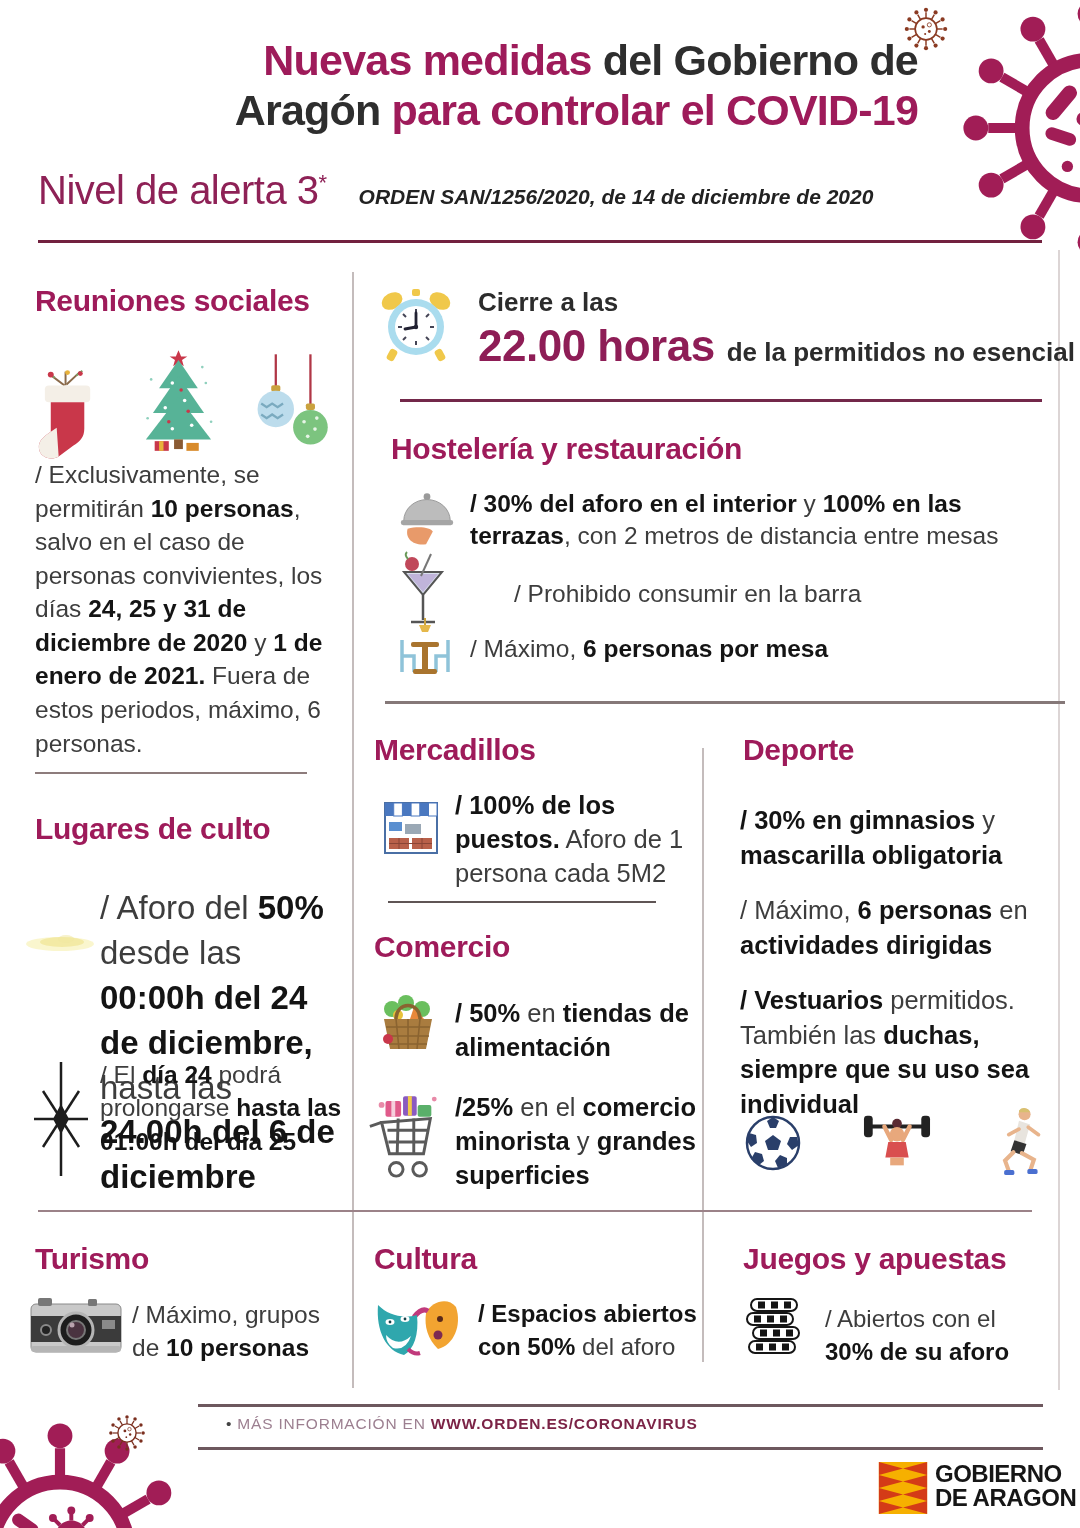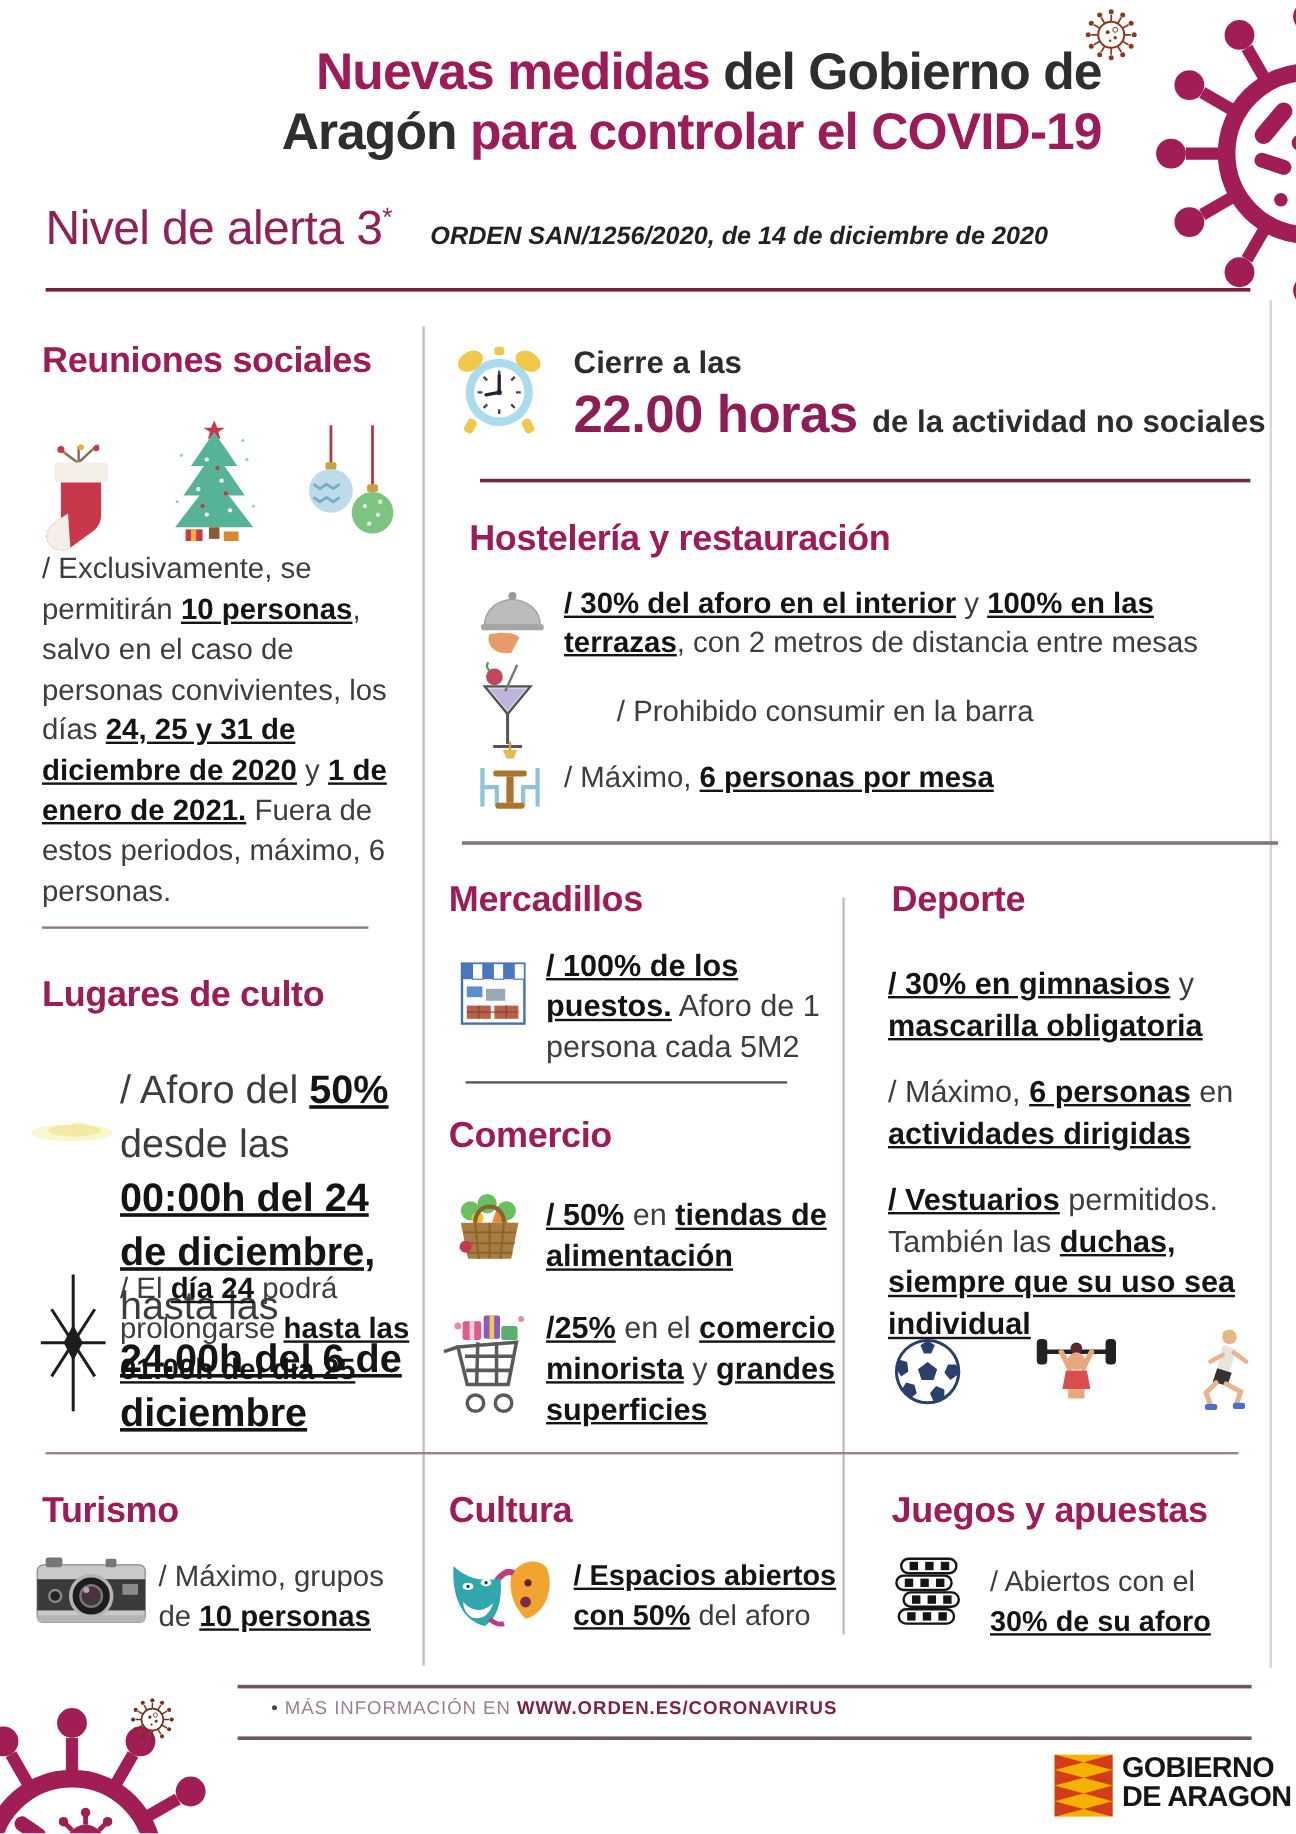--- a/index.html
+++ b/index.html
@@ -4,21 +4,21 @@
 <style>
   html,body{margin:0;padding:0;background:#fff;}
   #poster{position:relative;width:1080px;height:1528px;background:#ffffff;overflow:hidden;
           font-family:"Liberation Sans","DejaVu Sans",sans-serif;}
   .abs{position:absolute;}
   .mg{color:#9e1b5a;font-weight:bold;}
   .dk{color:#2e2e2e;}
   .h{position:absolute;color:#9e1b5a;font-weight:bold;font-size:30px;letter-spacing:-.3px;margin:0;}
   .body{position:absolute;margin:0;color:#3d3d3d;}
   .t{color:#3d3d3d;font-weight:normal;}
-  .b{color:#141414;font-weight:bold;text-decoration:underline;}
+  .b{color:#141414;font-weight:bold;}
   .hr{position:absolute;border:0;margin:0;padding:0;}
   .title{position:absolute;left:38px;top:36px;width:880px;font-size:43px;line-height:1.16;
          letter-spacing:-.8px;margin:0;text-align:right;}
   .alert-row{position:absolute;left:38px;top:168px;display:flex;align-items:baseline;gap:32px;}
   .alert{font-size:40px;color:#8e2156;font-weight:normal;letter-spacing:-.5px;}
   .alert sup{font-size:22px;vertical-align:super;}
   .orden{font-size:21px;font-style:italic;font-weight:bold;color:#222;}
   .cierre1{font-size:26px;font-weight:bold;color:#2c2c2c;line-height:1.1;}
   .cierre2{display:flex;align-items:baseline;gap:12px;margin-top:4px;}
   .cierre-time{font-size:44px;font-weight:bold;color:#8e1d56;letter-spacing:-.5px;}
@@ -282,21 +282,21 @@
       <path d="M40 44 L40 30"></path>
         <path d="M40 44 L29 46"></path>
     </g>
     <circle cx="40" cy="44" r="2.2" fill="#223"></circle>
   </svg>
 
   <div class="abs" style="left:478px;top:288px;">
     <div class="cierre1">Cierre a las</div>
     <div class="cierre2">
       <span class="cierre-time">22.00 horas</span>
-      <span class="cierre-rest">de la actividad no sociales</span>
+      <span class="cierre-rest">de la permitidos no esencial</span>
     </div>
   </div>
 
   <hr class="hr" style="left:400px;top:399px;width:642px;height:2.5px;background:#73284a;">
 
   <h2 class="h" style="left:378px;top:432px;margin-left:13px;">Hostelería y restauración</h2>
 
   <svg class="abs" style="left:396px;top:486px;" width="62" height="62" viewBox="0 0 64 64">
     <circle cx="32" cy="11" r="3.5" fill="#9a9a9a"></circle>
     <path d="M8 36 A24 22 0 0 1 56 36 Z" fill="#bcbcbc" stroke="#9a9a9a"></path>

